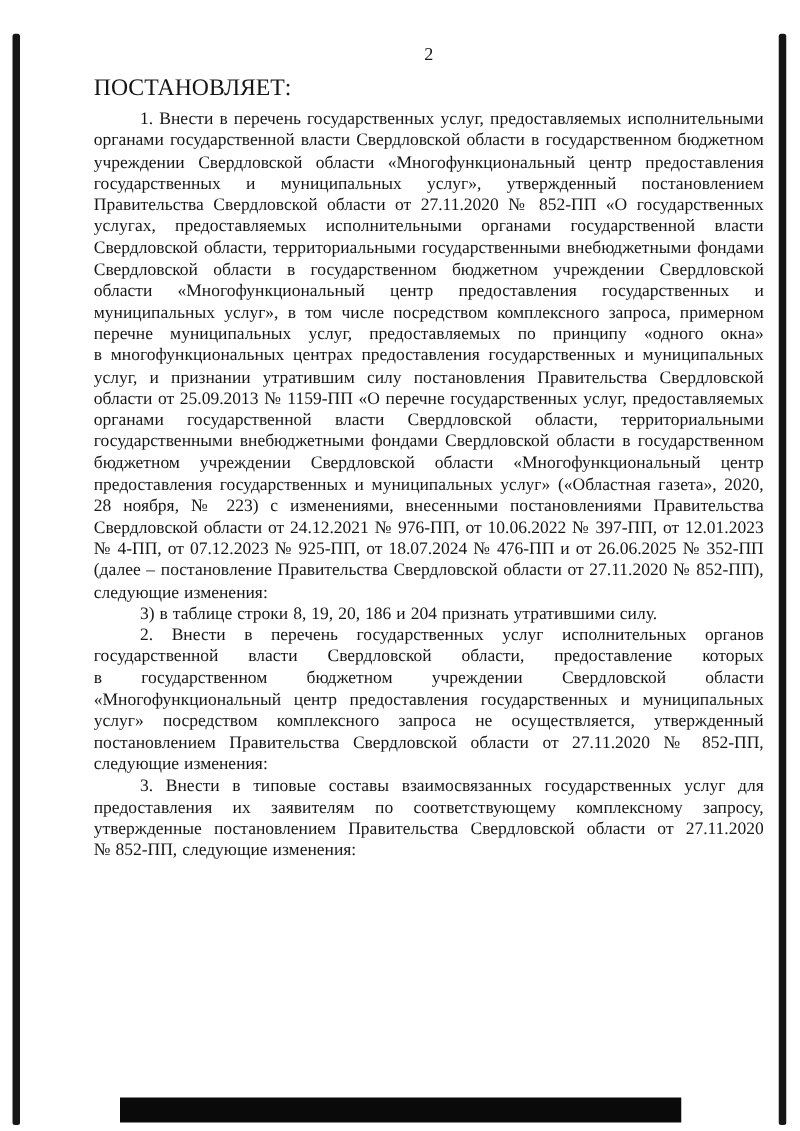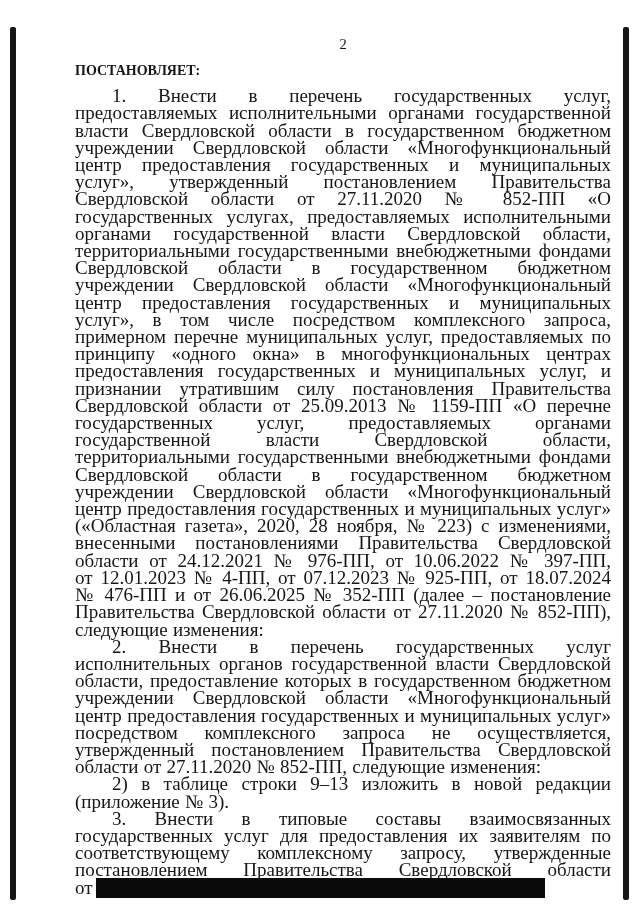--- a/index.html
+++ b/index.html
@@ -25,28 +25,28 @@
     font-size: 14.5px;
     line-height: 17px;
   }
   .doc-body {
     position: absolute;
     left: 75px;
     top: 62px;
     width: 536px;
   }
   .resolution-heading {
-    font-weight: 700;
-    font-size: 14px;
+    font-weight: 400;
+    font-size: 19px;
     line-height: 17.2px;
     margin: 0 0 8px 0;
   }
   .doc-body p {
     margin: 0;
-    font-size: 19px;
+    font-size: 14px;
     line-height: 17.2px;
     text-align: justify;
     text-indent: 37px;
     word-spacing: 0.5px;
   }
   
   .scan-strip-left {
     position: absolute;
     left: 10px;
     top: 27px;
@@ -74,22 +74,22 @@
 <body>
 
 <div class="page">
 
   <div class="page-number">2</div>
 
   <div class="doc-body">
     <div class="resolution-heading">ПОСТАНОВЛЯЕТ:</div>
 
     <p>1.&nbsp;Внести в перечень государственных услуг, предоставляемых исполнительными органами государственной власти Свердловской области в&nbsp;государственном бюджетном учреждении Свердловской области «Многофункциональный центр предоставления государственных и муниципальных услуг», утвержденный постановлением Правительства Свердловской области от&nbsp;27.11.2020 №&nbsp;852-ПП «О государственных услугах, предоставляемых исполнительными органами государственной власти Свердловской области, территориальными государственными внебюджетными фондами Свердловской области в государственном бюджетном учреждении Свердловской области «Многофункциональный центр предоставления государственных и муниципальных услуг», в том числе посредством комплексного запроса, примерном перечне муниципальных услуг, предоставляемых по принципу «одного окна» в&nbsp;многофункциональных центрах предоставления государственных и муниципальных услуг, и признании утратившим силу постановления Правительства Свердловской области от&nbsp;25.09.2013 №&nbsp;1159-ПП «О перечне государственных услуг, предоставляемых органами государственной власти Свердловской области, территориальными государственными внебюджетными фондами Свердловской области в государственном бюджетном учреждении Свердловской области «Многофункциональный центр предоставления государственных и муниципальных услуг» («Областная газета», 2020, 28&nbsp;ноября, №&nbsp;223) с&nbsp;изменениями, внесенными постановлениями Правительства Свердловской области от&nbsp;24.12.2021 №&nbsp;976-ПП, от&nbsp;10.06.2022 №&nbsp;397-ПП, от&nbsp;12.01.2023 №&nbsp;4-ПП, от&nbsp;07.12.2023 №&nbsp;925-ПП, от&nbsp;18.07.2024 №&nbsp;476-ПП и от&nbsp;26.06.2025 №&nbsp;352-ПП (далее – постановление Правительства Свердловской области от&nbsp;27.11.2020 №&nbsp;852-ПП), следующие изменения:</p>
+    <p>3) в таблице строки 8, 19, 20, 186 и 204 признать утратившими силу.</p>
     <p>2.&nbsp;Внести в перечень государственных услуг исполнительных органов государственной власти Свердловской области, предоставление которых в&nbsp;государственном бюджетном учреждении Свердловской области «Многофункциональный центр предоставления государственных и муниципальных услуг» посредством комплексного запроса не осуществляется, утвержденный постановлением Правительства Свердловской области от&nbsp;27.11.2020 №&nbsp;852-ПП, следующие изменения:</p>
-    <p>2) в таблице строки 9–13 изложить в новой редакции (приложение №&nbsp;3).</p>
     <p>3.&nbsp;Внести в типовые составы взаимосвязанных государственных услуг для предоставления их заявителям по соответствующему комплексному запросу, утвержденные постановлением Правительства Свердловской области от&nbsp;27.11.2020 №&nbsp;852-ПП, следующие изменения:</p>
   </div>
 
   <div class="scan-strip-left" style="background: rgb(22, 22, 22);"></div>
   <div class="scan-strip-right" style="background: rgb(22, 22, 22);"></div>
   <div class="scan-bar-bottom" style="background: rgb(10, 10, 10);"></div>
 
 </div>
 
 </body></html>

